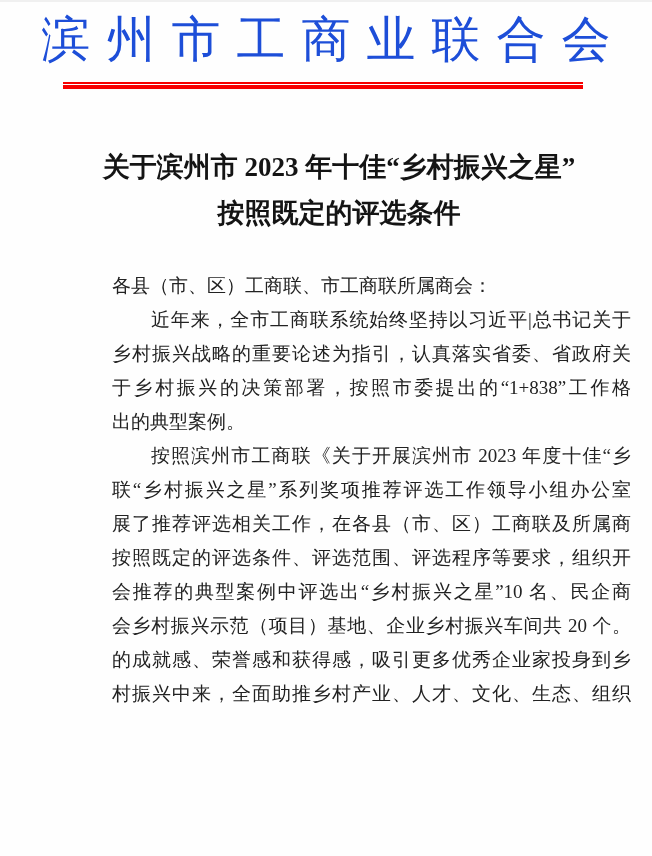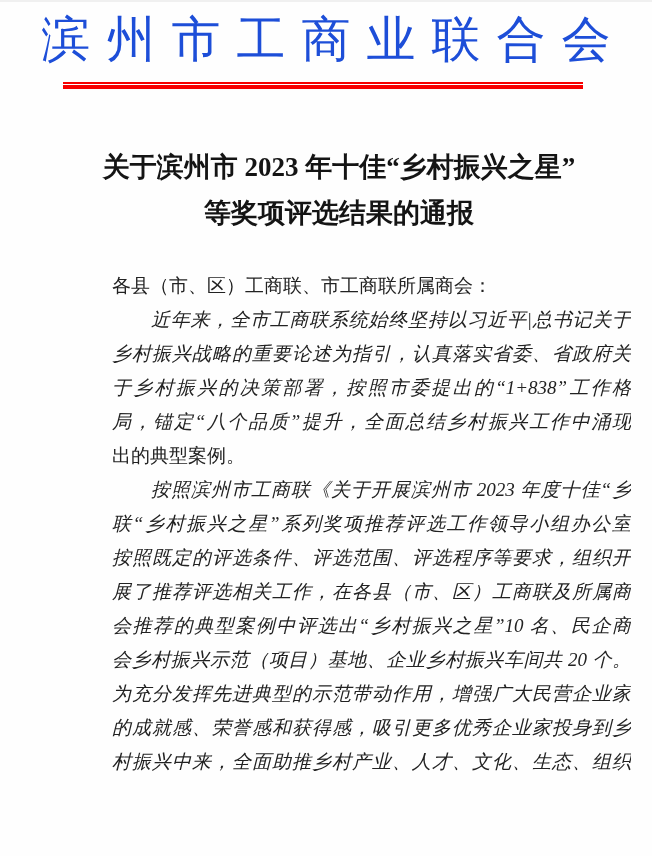--- a/index.html
+++ b/index.html
@@ -68,54 +68,51 @@
     line-height: 34px;
     margin-left: 45px;
   }
   .line {
     height: 34px;
     overflow: hidden;
     text-align: justify;
   }
   .line.fill {
     text-align-last: justify;
-    font-style: italic;
   }
   .line.indent {
     padding-left: 39px;
   }
 </style>
 </head>
 <body>
 
 <div class="page">
 
   <div class="org-title">滨州市工商业联合会</div>
 
   <div class="red-rule">
     <div class="rule-thin"></div>
     <div class="rule-thick"></div>
   </div>
 
   <div class="doc-title">
     <div>关于滨州市 2023 年十佳“乡村振兴之星”</div>
-    <div>等奖项评选结果的通报</div>
+    <div>按照既定的评选条件</div>
   </div>
 
   <div class="body-text" id="body-lines">
       <div class="line">各县（市、区）工商联、市工商联所属商会：</div>
       <div class="line indent fill">近年来，全市工商联系统始终坚持以习近平|总书记关于</div>
       <div class="line fill">乡村振兴战略的重要论述为指引，认真落实省委、省政府关</div>
       <div class="line fill">于乡村振兴的决策部署，按照市委提出的“1+838”工作格</div>
-      <div class="line fill">局，锚定“八个品质”提升，全面总结乡村振兴工作中涌现</div>
       <div class="line">出的典型案例。</div>
       <div class="line indent fill">按照滨州市工商联《关于开展滨州市 2023 年度十佳“乡</div>
       <div class="line fill">联“乡村振兴之星”系列奖项推荐评选工作领导小组办公室</div>
+      <div class="line fill">展了推荐评选相关工作，在各县（市、区）工商联及所属商</div>
       <div class="line fill">按照既定的评选条件、评选范围、评选程序等要求，组织开</div>
-      <div class="line fill">展了推荐评选相关工作，在各县（市、区）工商联及所属商</div>
       <div class="line fill">会推荐的典型案例中评选出“乡村振兴之星”10 名、民企商</div>
       <div class="line fill">会乡村振兴示范（项目）基地、企业乡村振兴车间共 20 个。</div>
-      <div class="line fill">为充分发挥先进典型的示范带动作用，增强广大民营企业家</div>
       <div class="line fill">的成就感、荣誉感和获得感，吸引更多优秀企业家投身到乡</div>
       <div class="line fill">村振兴中来，全面助推乡村产业、人才、文化、生态、组织</div>
     </div>
 
 </div>
 
 </body></html>

